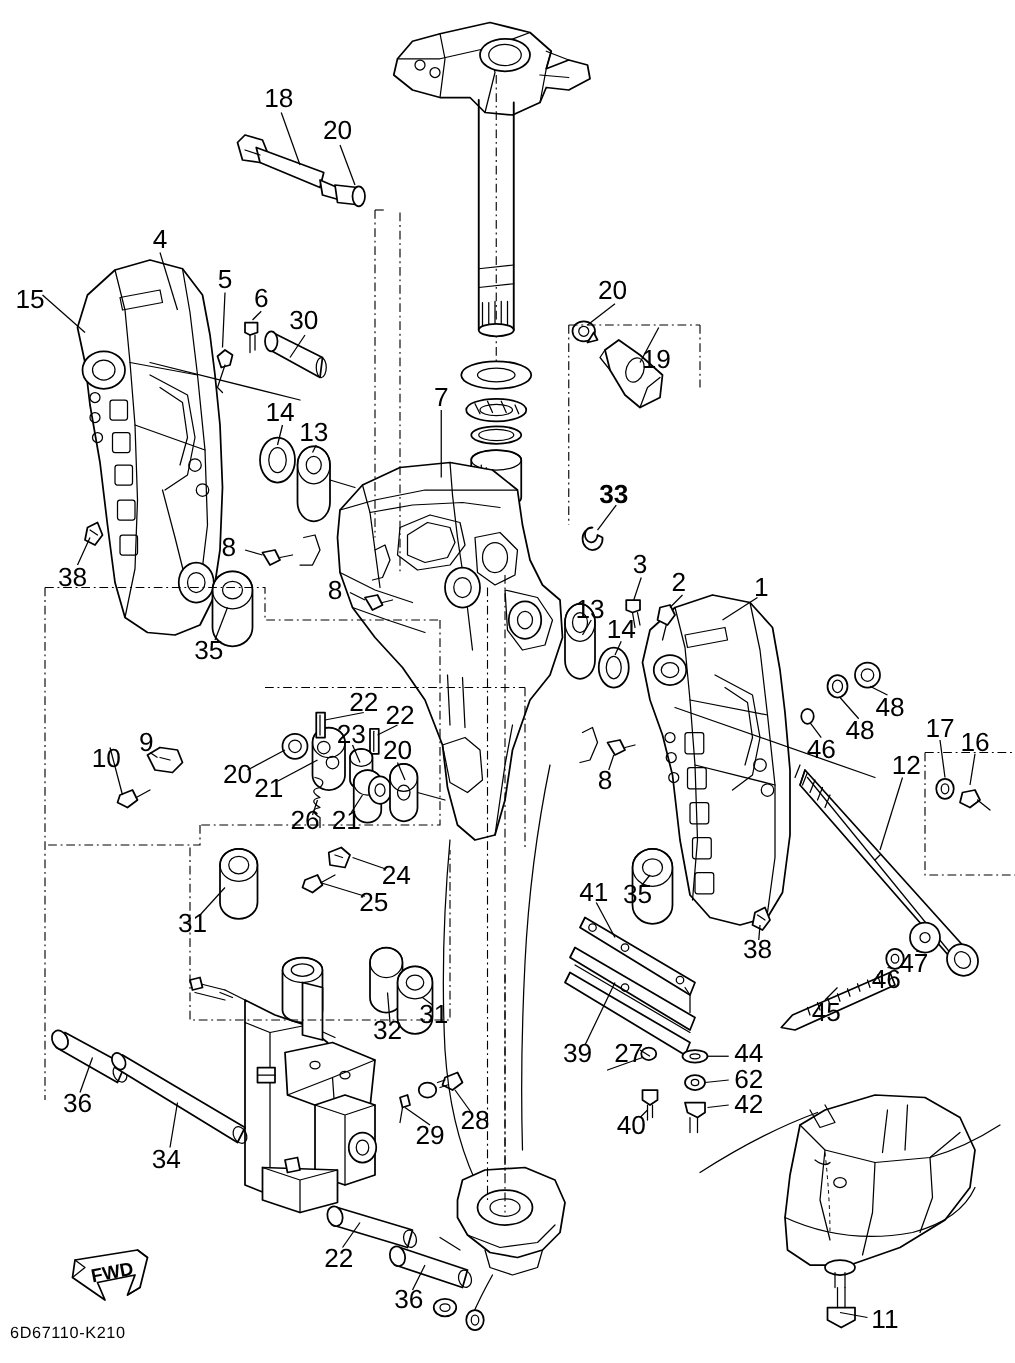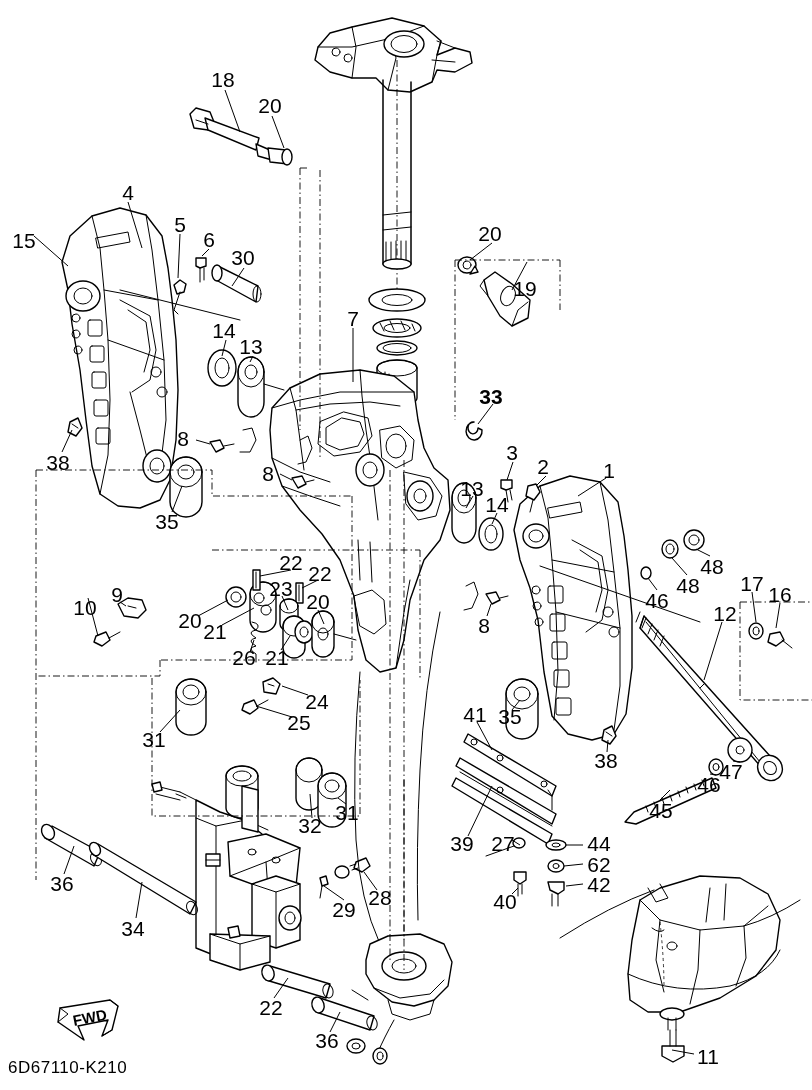--- a/index.html
+++ b/index.html
@@ -3,21 +3,21 @@
 <meta charset="utf-8">
 <title>Parts Diagram</title>
 <style>
   html,body{margin:0;padding:0;background:#ffffff;}
   body{font-family:"Liberation Sans", sans-serif;}
   #sheet{position:relative;width:812px;height:1090px;background:#fff;overflow:hidden;}
   #art{position:absolute;left:0;top:0;width:812px;height:1090px;}
   .callout{position:absolute;font-family:"Liberation Sans", sans-serif;font-size:21px;
            color:#000;font-weight:400;line-height:1;white-space:nowrap;
            transform:translate(-50%,-50%);letter-spacing:0px;}
-  #diagcode{position:absolute;left:8px;top:1058px;font-size:17px;color:#000;
+  #diagcode{position:absolute;left:8px;top:1058px;font-size:13px;color:#000;
             font-family:"Liberation Sans", sans-serif;letter-spacing:0.5px;}
   .fwdlabel{font-family:"Liberation Sans", sans-serif;font-weight:bold;font-size:15px;}
 </style>
 </head>
 <body>
 
 <div id="sheet">
 
 <svg id="art" viewBox="0 0 812 1090" xmlns="http://www.w3.org/2000/svg">
   <defs>

